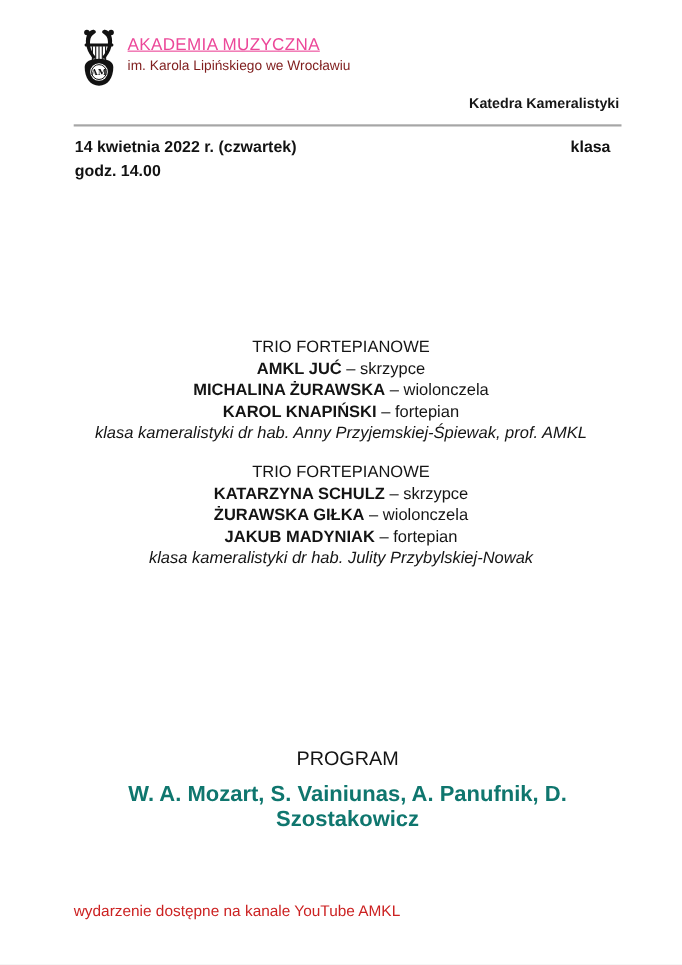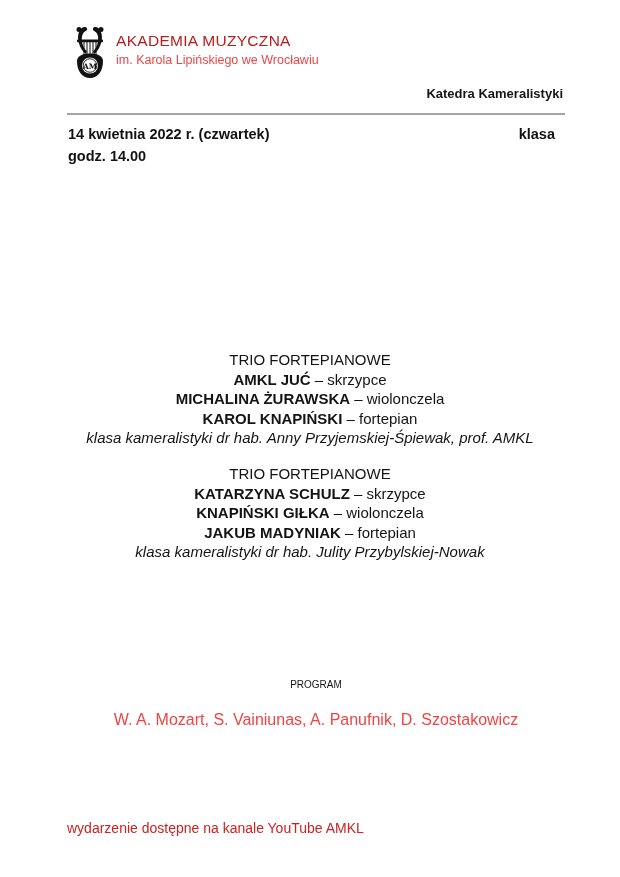--- a/index.html
+++ b/index.html
@@ -10,46 +10,46 @@
     margin:0 auto;
     background:#ffffff;
     font-family:"Liberation Sans", sans-serif;
     color:#1b1b1b;
     overflow:hidden;
   }
   
   .logo-row{position:absolute;top:23px;left:72px;display:flex;align-items:flex-start;}
   .logo{width:36px;height:57px;display:block;}
   .inst-block{margin:9px 0 0 8px;}
-  .inst-name{font-size:15.5px;letter-spacing:0.3px;color:#b91c1c;white-space:nowrap;}
-  .inst-sub{font-size:12.5px;margin-top:3px;color:#ef4444;white-space:nowrap;}
+  .inst-name{font-size:15.5px;letter-spacing:0.3px;color:#ec4899;white-space:nowrap;text-decoration:underline;}
+  .inst-sub{font-size:12.5px;margin-top:3px;color:#7f1d1d;white-space:nowrap;}
   .department{
     position:absolute;top:86px;right:57px;
     font-size:13px;font-weight:bold;color:#161616;margin-left:39px;
   }
   .rule{position:absolute;top:113px;left:67px;width:498px;height:2px;background:#a6a6a6;}
   
   .meta{position:absolute;top:123px;left:68px;width:487px;font-size:14.5px;font-weight:bold;color:#121212;}
   .meta-row1{display:flex;justify-content:space-between;line-height:22px;align-items:center;}
   .meta-row2{line-height:22px;}
   
   .concert-title{
     position:absolute;top:215px;left:67px;width:498px;
     text-align:center;font-size:37px;font-weight:400;color:#111;
     white-space:nowrap;
   }
   
-  .ensemble{position:absolute;left:55px;width:510px;text-align:center;font-size:15px;line-height:19.5px;color:#141414;margin-top:44px;}
+  .ensemble{position:absolute;left:55px;width:510px;text-align:center;font-size:15px;line-height:19.5px;color:#141414;}
   .ensemble-1{top:306px;}
   .ensemble-2{top:420px;}
   .ensemble .name{font-weight:bold;}
   .class-note{font-style:italic;font-size:15px;}
   
-  .program-heading{position:absolute;top:679px;left:67px;width:498px;text-align:center;font-size:10px;color:#141414;}
-  .program-composers{position:absolute;top:711px;left:67px;width:498px;text-align:center;font-size:16px;font-weight:normal;color:#ef4444;}
+  .program-heading{position:absolute;top:679px;left:67px;width:498px;text-align:center;font-size:18px;color:#141414;}
+  .program-composers{position:absolute;top:711px;left:67px;width:498px;text-align:center;font-size:20px;font-weight:bold;color:#0f766e;}
   
   .footer-note{
     position:absolute;top:818px;left:67px;width:498px;
     text-align:left;font-size:14px;line-height:21px;
   }
 </style>
 </head>
 <body>
 
 <div class="page">
@@ -118,21 +118,21 @@
   </div>
 
   <div class="ensemble ensemble-2">
     <div>TRIO FORTEPIANOWE</div>
     <div>
       <span class="name">KATARZYNA SCHULZ</span>
       <span>–</span>
       <span>skrzypce</span>
     </div>
     <div>
-      <span class="name">KNAPIŃSKI GIŁKA</span>
+      <span class="name">ŻURAWSKA GIŁKA</span>
       <span>–</span>
       <span>wiolonczela</span>
     </div>
     <div>
       <span class="name">JAKUB MADYNIAK</span>
       <span>–</span>
       <span>fortepian</span>
     </div>
     <div class="class-note">klasa kameralistyki dr hab. Julity Przybylskiej-Nowak</div>
   </div>

